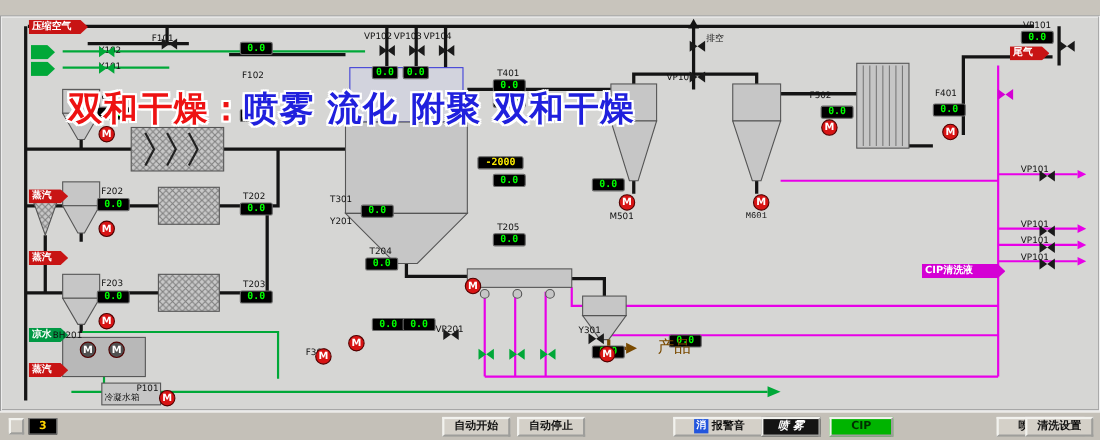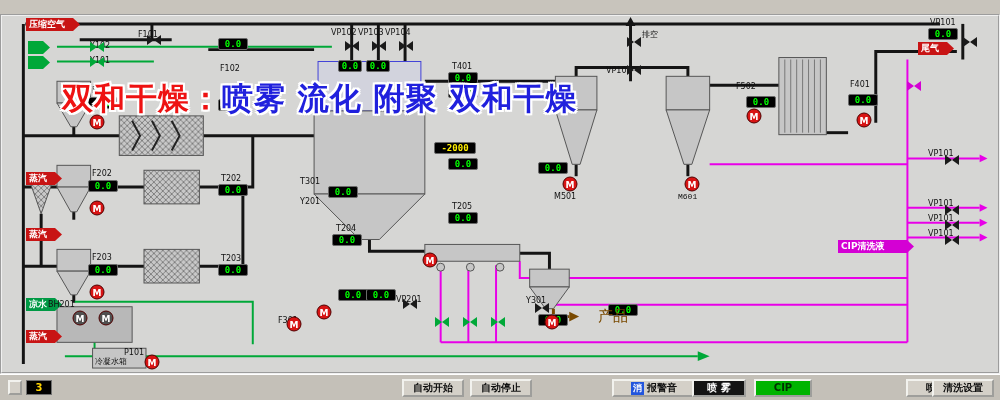--- a/index.html
+++ b/index.html
@@ -37,21 +37,21 @@
   .watermark span{text-shadow:-2px 0 0 #fff,2px 0 0 #fff,0 -2px 0 #fff,0 2px 0 #fff,-2px -2px 0 #fff,2px 2px 0 #fff,-2px 2px 0 #fff,2px -2px 0 #fff;}
   .wm1{color:#ee1212;}
   .wm2{color:#2020dd;}
 
   
   .bottombar{position:absolute;left:0;top:374px;width:1000px;height:26px;background:#c4c0b8;border-top:1px solid #ffffff;}
   .mini-btn{position:absolute;left:8px;top:5px;width:14px;height:15px;background:#d4d0c8;border:2px outset #f2f2ee;cursor:pointer;}
   .counter{position:absolute;left:26px;top:5px;width:26px;height:15px;background:#000;color:#ffd400;font-size:10px;font-weight:bold;text-align:center;line-height:14px;border:1px solid #707070;}
   .statusbar{position:absolute;left:64px;top:4px;width:332px;height:17px;background:#0000b0;border:1px inset #8a8a8a;color:#00ff55;font-size:11px;font-weight:bold;text-align:center;line-height:15px;}
   .btn{position:absolute;top:4px;height:18px;background:#d4d0c8;border:2px outset #f2f2ee;font-family:inherit;font-size:10px;font-weight:bold;color:#101010;text-align:center;line-height:14px;cursor:pointer;padding:0;}
-  .btn.spray{background:#141414;color:#ffffff;}
+  .btn.spray{background:#141414;color:#ffffff;font-style:italic;}
   .btn.cip{background:#00b400;color:#003000;}
   .mute-ico{display:inline-block;width:13px;height:13px;background:#2255dd;color:#fff;font-size:9px;line-height:13px;vertical-align:middle;margin-right:3px;}
 </style>
 </head>
 <body>
 
 <div class="screen">
 
 
   <div class="diagram">

